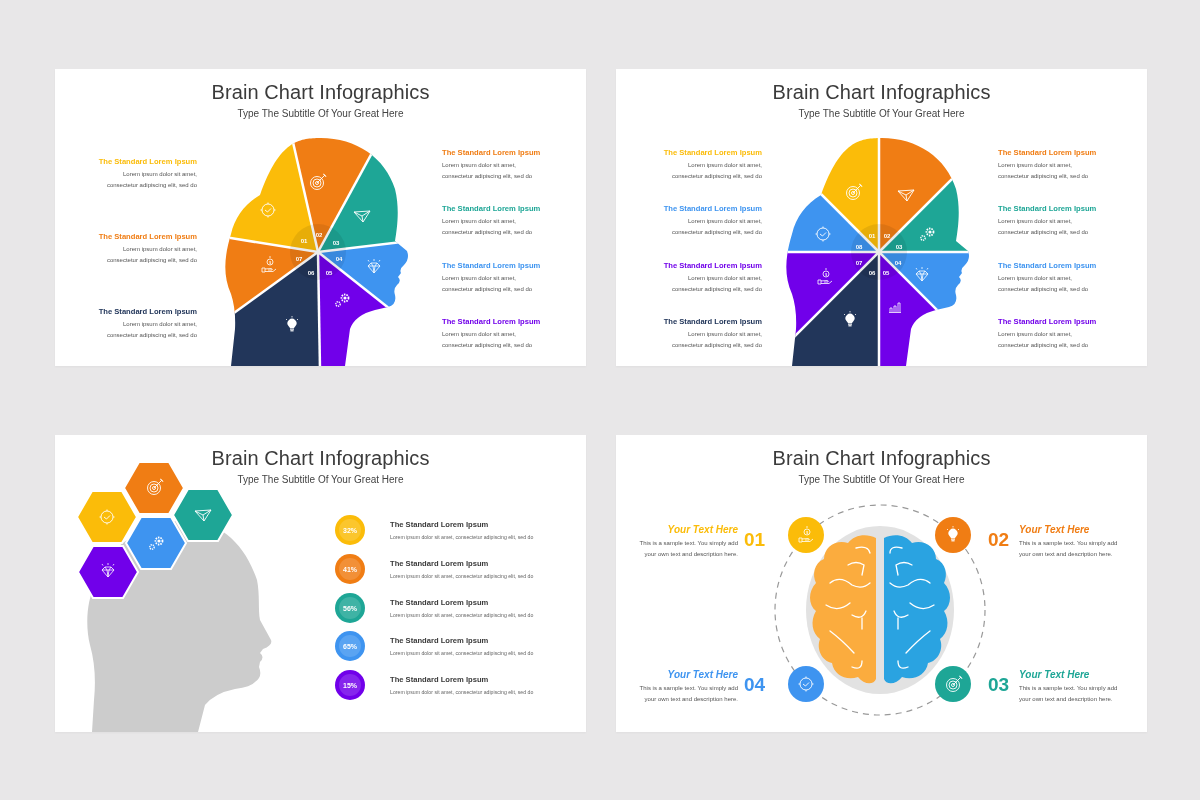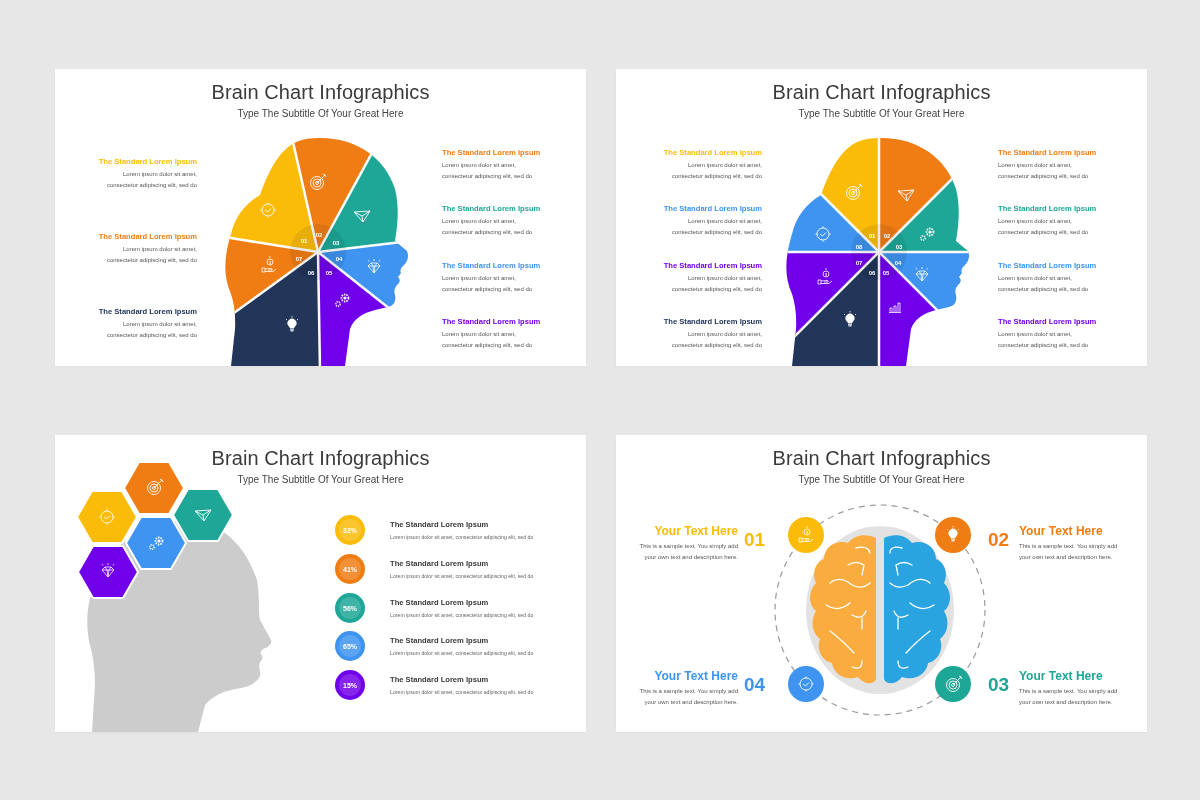--- a/index.html
+++ b/index.html
@@ -17,21 +17,21 @@
   .lbl .h { font-size: 7.6px; font-weight: bold; white-space: nowrap; }
   .lbl .p { font-size: 6px; color: #555; line-height: 11px; margin-top: 3px; white-space: nowrap; }
   .lbl.right { text-align: right; }
   .lbl.left { text-align: left; }
   .row3 { position: absolute; left: 280px; height: 30px; width: 240px; }
   .row3 .circ { position: absolute; left: 0; top: 0; width: 30px; height: 30px; border-radius: 50%; color: #fff; font-size: 7px; font-weight: bold; display: flex; align-items: center; justify-content: center; }
   .row3 .circ .inner { width: 22px; height: 22px; border-radius: 50%; background: rgba(255,255,255,0.15); display: flex; align-items: center; justify-content: center; }
   .row3 .h { position: absolute; left: 55px; top: 5px; font-size: 7.6px; font-weight: bold; color: #3a3a3a; white-space: nowrap; }
   .row3 .p { position: absolute; left: 55px; top: 19px; font-size: 5.2px; color: #666; white-space: nowrap; }
   .blk { position: absolute; width: 120px; }
-  .blk .h { font-size: 12px; font-weight: bold; white-space: nowrap; }
+  .blk .h { font-size: 10px; font-weight: bold; white-space: nowrap; font-style: italic; }
   .blk .p { font-size: 6px; color: #555; line-height: 11px; margin-top: 3px; white-space: nowrap; }
   .num { position: absolute; font-size: 19px; font-weight: bold; }
 </style>
 </head>
 <body>
 
 <svg width="0" height="0" style="position:absolute">
   <defs>
     <g id="i-clock">
         <circle cx="0" cy="0" r="6" fill="none" stroke="#fff" stroke-width="0.9"></circle>

